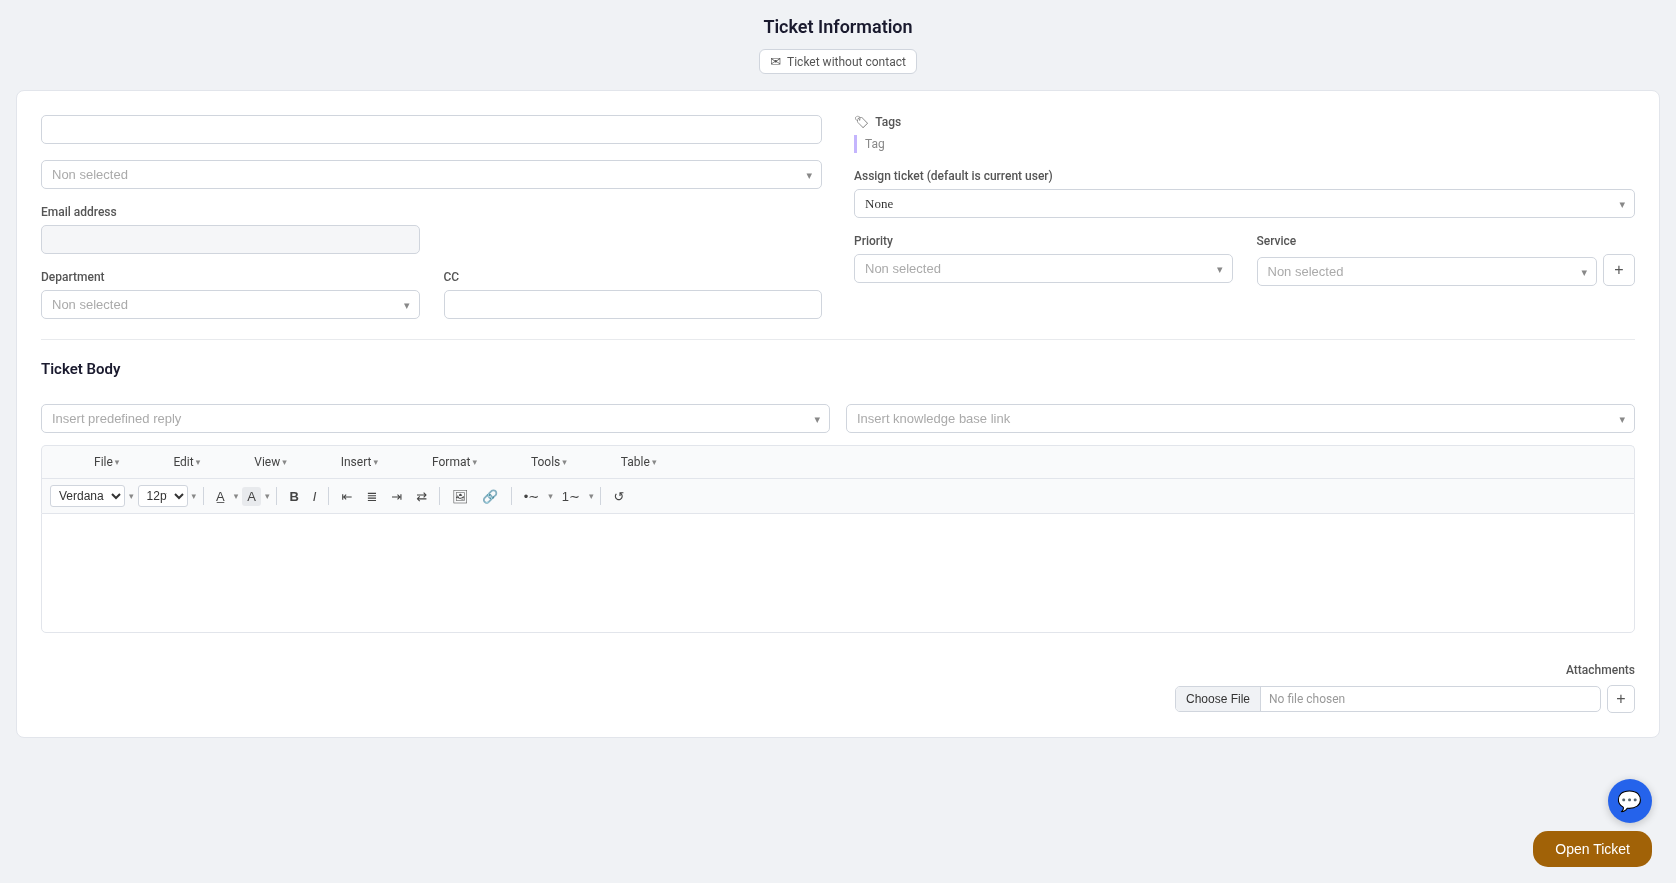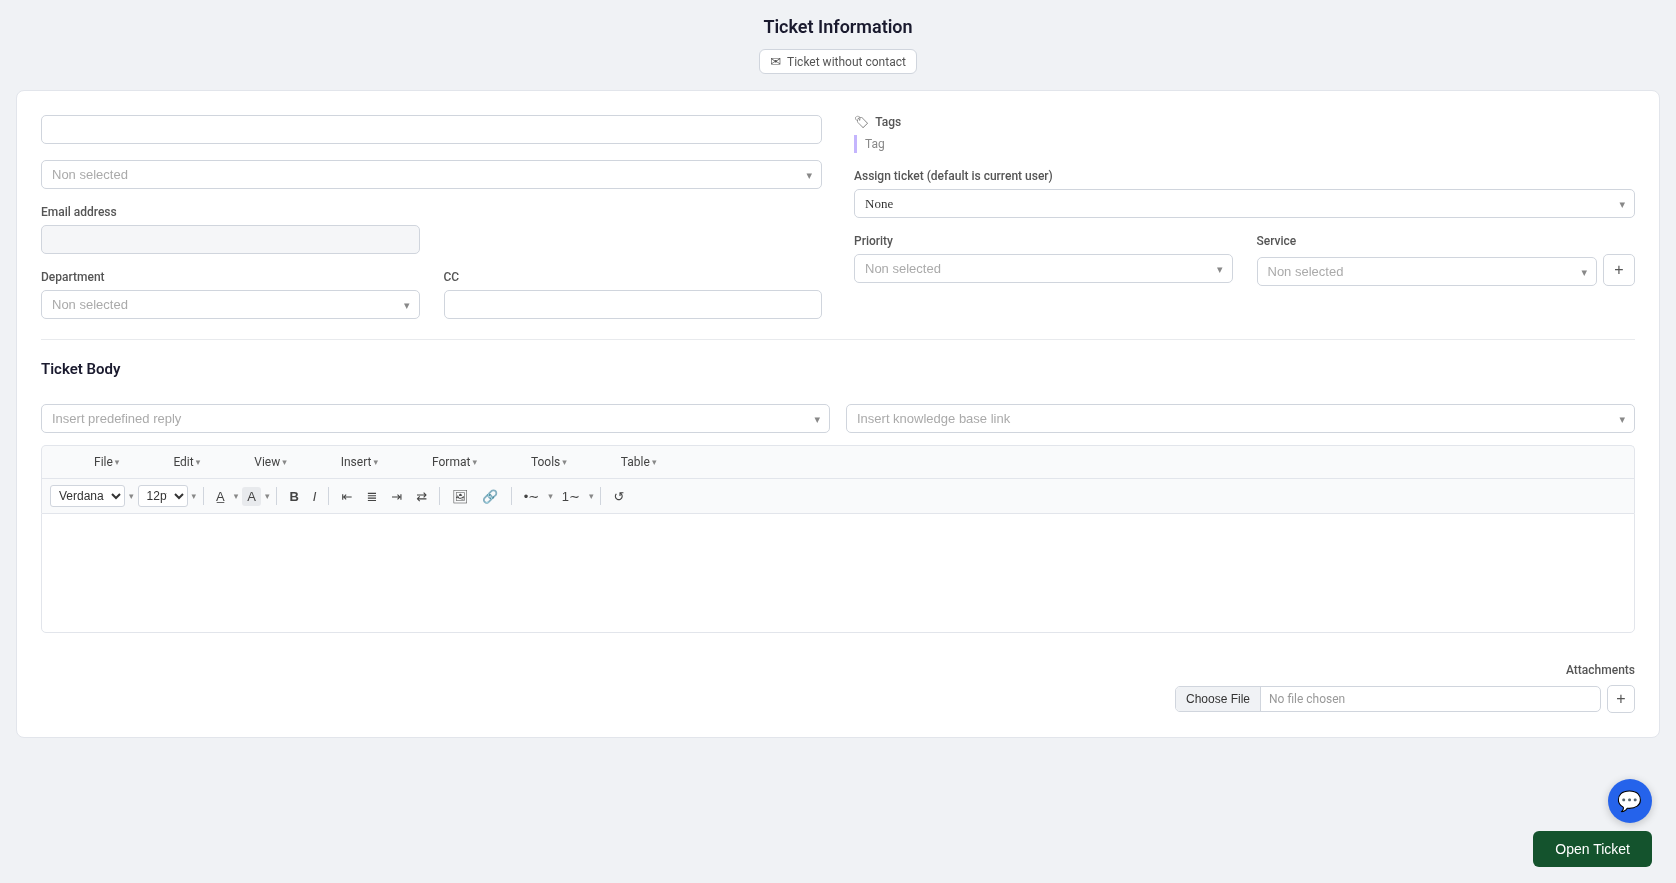--- a/index.html
+++ b/index.html
@@ -339,24 +339,24 @@
     .bottom-bar {
       position: fixed;
       bottom: 0;
       right: 0;
       padding: 16px 24px;
       display: flex;
       justify-content: flex-end;
     }
 
     .open-ticket-btn {
-      background: #14532d;
+      background: #a16207;
       color: #fff;
       border: none;
-      border-radius: 6px;
+      border-radius: 15px;
       padding: 10px 22px;
       font-size: 14px;
       font-weight: 500;
       cursor: pointer;
     }
 
     .chat-fab {
       position: fixed;
       bottom: 60px;
       right: 24px;

